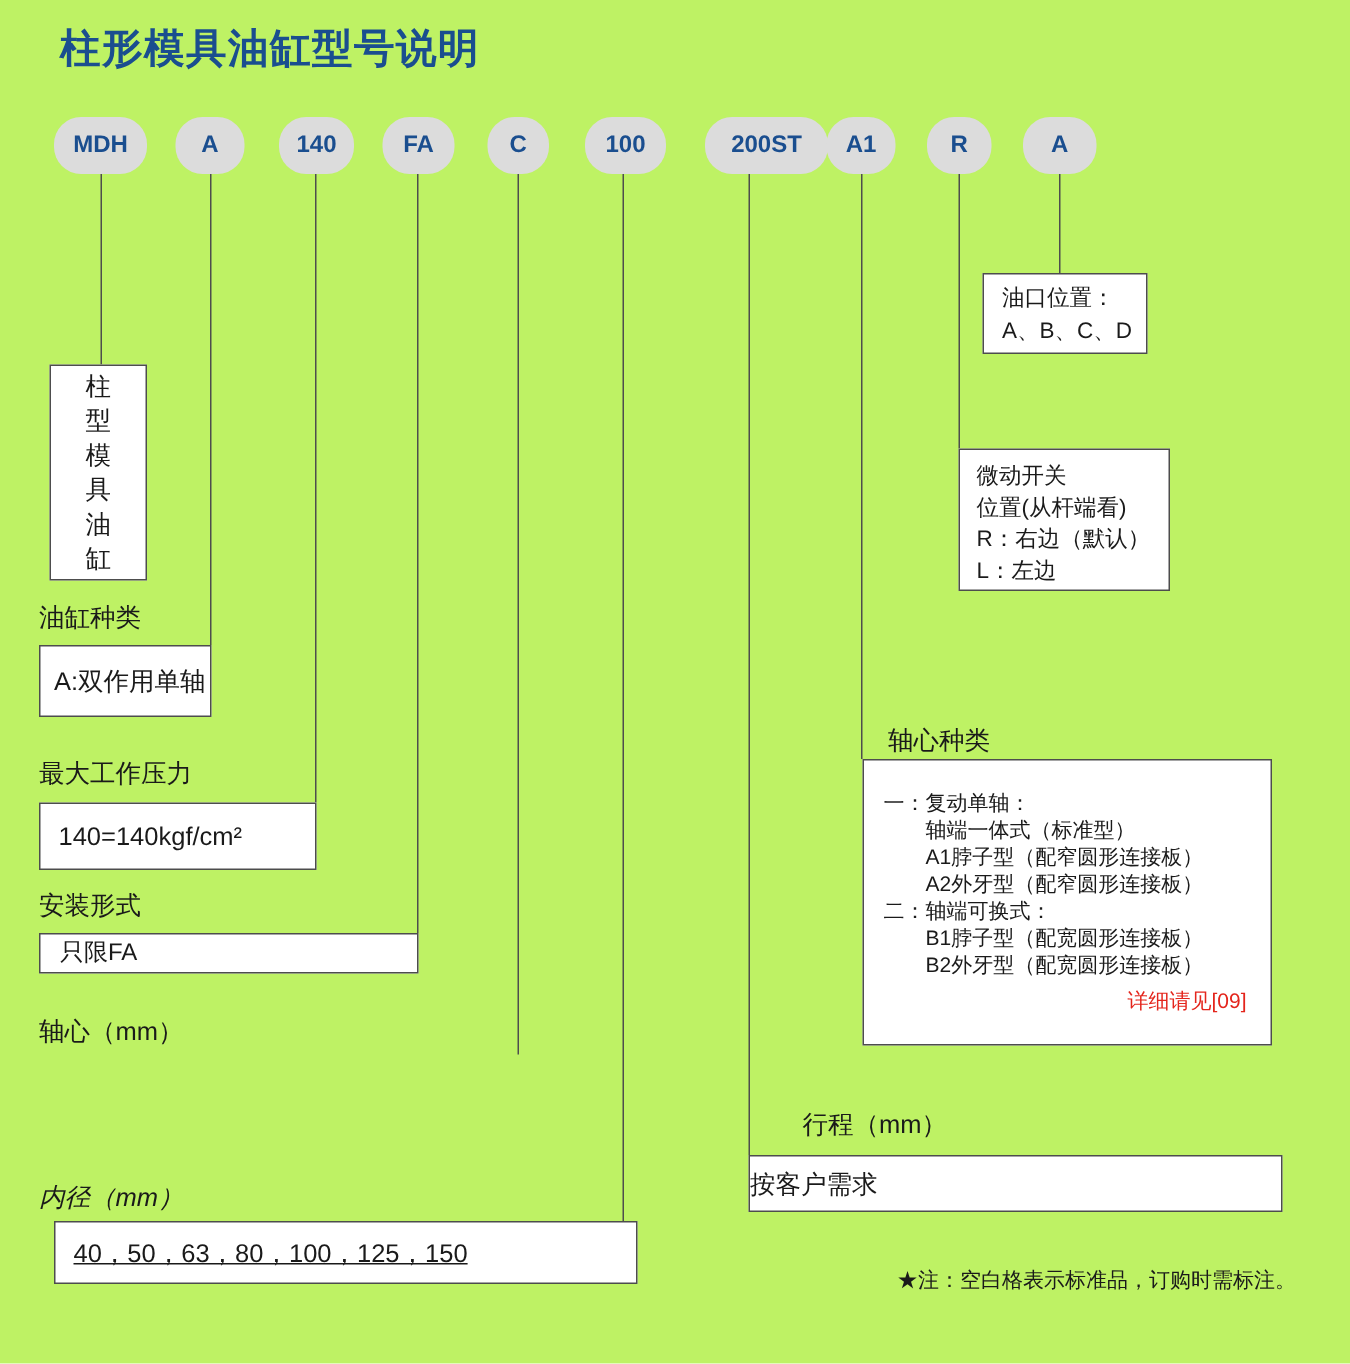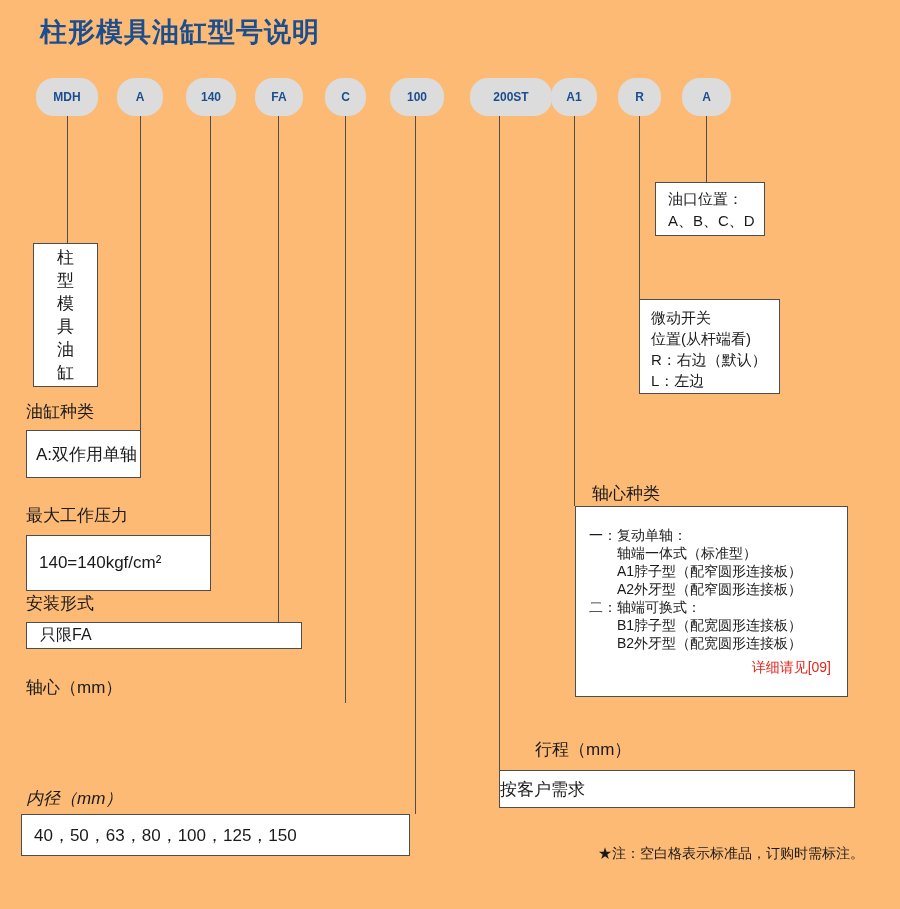--- a/index.html
+++ b/index.html
@@ -1,32 +1,32 @@
 <!DOCTYPE html>
 <html><head>
 <meta charset="utf-8">
 <style>
   html,body{margin:0;padding:0;background:#ffffff;}
   #canvas{
     position:relative;
     width:900px;height:909px;
-    background:#fdba74;
+    background:#bef264;
     font-family:"Liberation Sans", sans-serif;
     color:#1a1a1a;
     overflow:hidden;
   }
   .title{
     position:absolute;left:40px;top:14px;
     font-size:27px;font-weight:bold;color:#1a4e8f;
     letter-spacing:1px;margin:0;
   }
   .badge{
     position:absolute;top:78px;height:38px;
     background:#dcdcdc;border-radius:18px;
-    color:#1a4e8f;font-weight:bold;font-size:12px;
+    color:#1a4e8f;font-weight:bold;font-size:16px;
     display:flex;align-items:center;justify-content:center;
     box-sizing:border-box;
   }
   .vline{
     position:absolute;width:1px;background:#4d4d4d;top:116px;
   }
   .box{
     position:absolute;border:1px solid #4d4d4d;background:#ffffff;
     box-sizing:border-box;font-size:17px;color:#1a1a1a;
   }
@@ -81,29 +81,29 @@
   <div class="vline" style="left:706px;height:66px;"></div>
 
   <div class="box centerer" style="left:33px;top:243px;width:65px;height:144px;">
     <div class="vtext">柱型模具油缸</div>
   </div>
 
   <div class="lbl" style="left:26px;top:400px;">油缸种类</div>
   <div class="box flexbox" style="left:26px;top:430px;width:115px;height:48px;padding-left:9px;">A:双作用单轴</div>
 
   <div class="lbl" style="left:26px;top:504px;">最大工作压力</div>
-  <div class="box flexbox" style="left:26px;top:535px;width:185px;height:56px;padding-left:12px;">140=140kgf/cm²</div>
+  <div class="box flexbox" style="left:26px;top:535px;width:185px;height:45px;padding-left:12px;">140=140kgf/cm²</div>
 
   <div class="lbl" style="left:26px;top:592px;">安装形式</div>
-  <div class="box flexbox" style="left:26px;top:622px;width:276px;height:27px;padding-left:13px;font-size:16px;">只限FA</div>
+  <div class="box flexbox" style="left:26px;top:622px;width:253px;height:27px;padding-left:13px;font-size:16px;">只限FA</div>
 
   <div class="lbl" style="left:26px;top:676px;">轴心（mm）</div>
 
   <div class="lbl" style="left:26px;top:787px;font-style:italic;">内径（mm）</div>
-  <div class="box flexbox" style="left:21px;top:814px;width:389px;height:42px;padding-left:12px;">40，50，63，80，100，125，150</div>
+  <div class="box flexbox" style="left:36px;top:814px;width:389px;height:42px;padding-left:12px;text-decoration:underline;">40，50，63，80，100，125，150</div>
 
   <div class="lbl" style="left:535px;top:738px;">行程（mm）</div>
   <div class="box flexbox" style="left:499px;top:770px;width:356px;height:38px;">按客户需求</div>
 
   <div class="lbl" style="left:592px;top:482px;">轴心种类</div>
   <div class="box" style="left:575px;top:506px;width:273px;height:191px;padding:19px 8px 0 13px;">
     <div class="shaftline">一：复动单轴：</div>
     <div class="shaftline">　　轴端一体式（标准型）</div>
     <div class="shaftline">　　A1脖子型（配窄圆形连接板）</div>
     <div class="shaftline">　　A2外牙型（配窄圆形连接板）</div>

